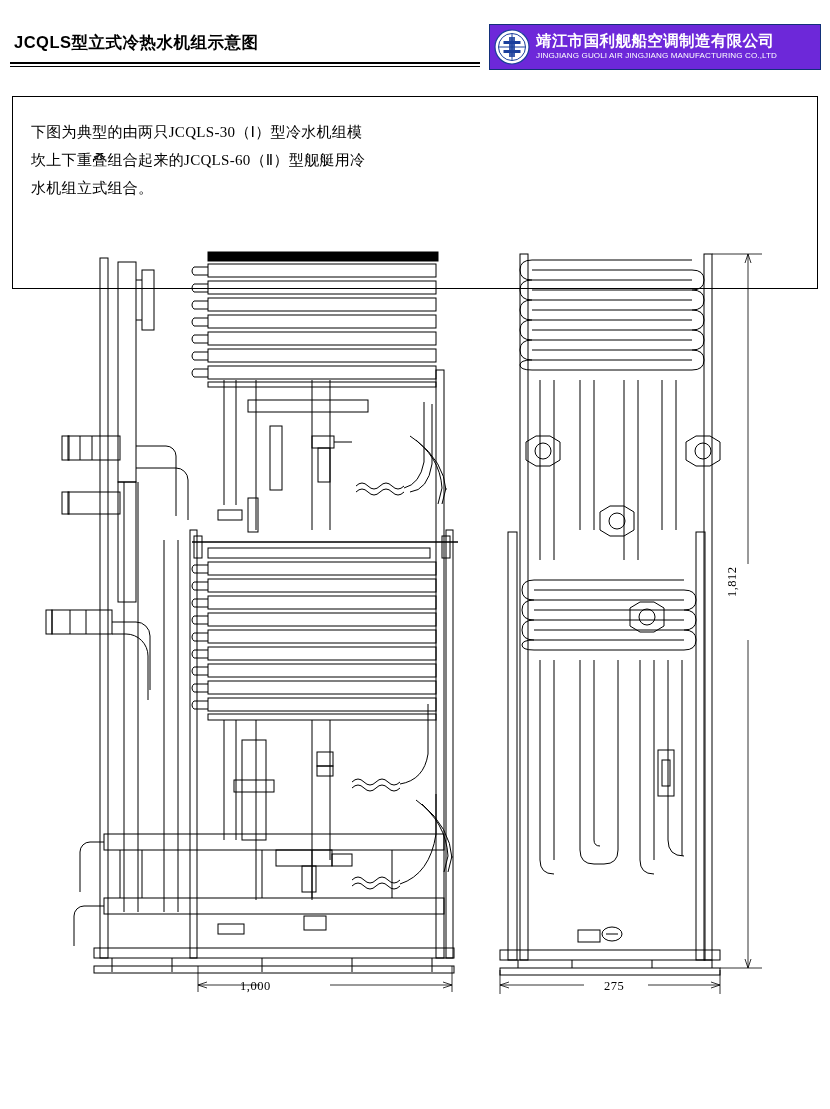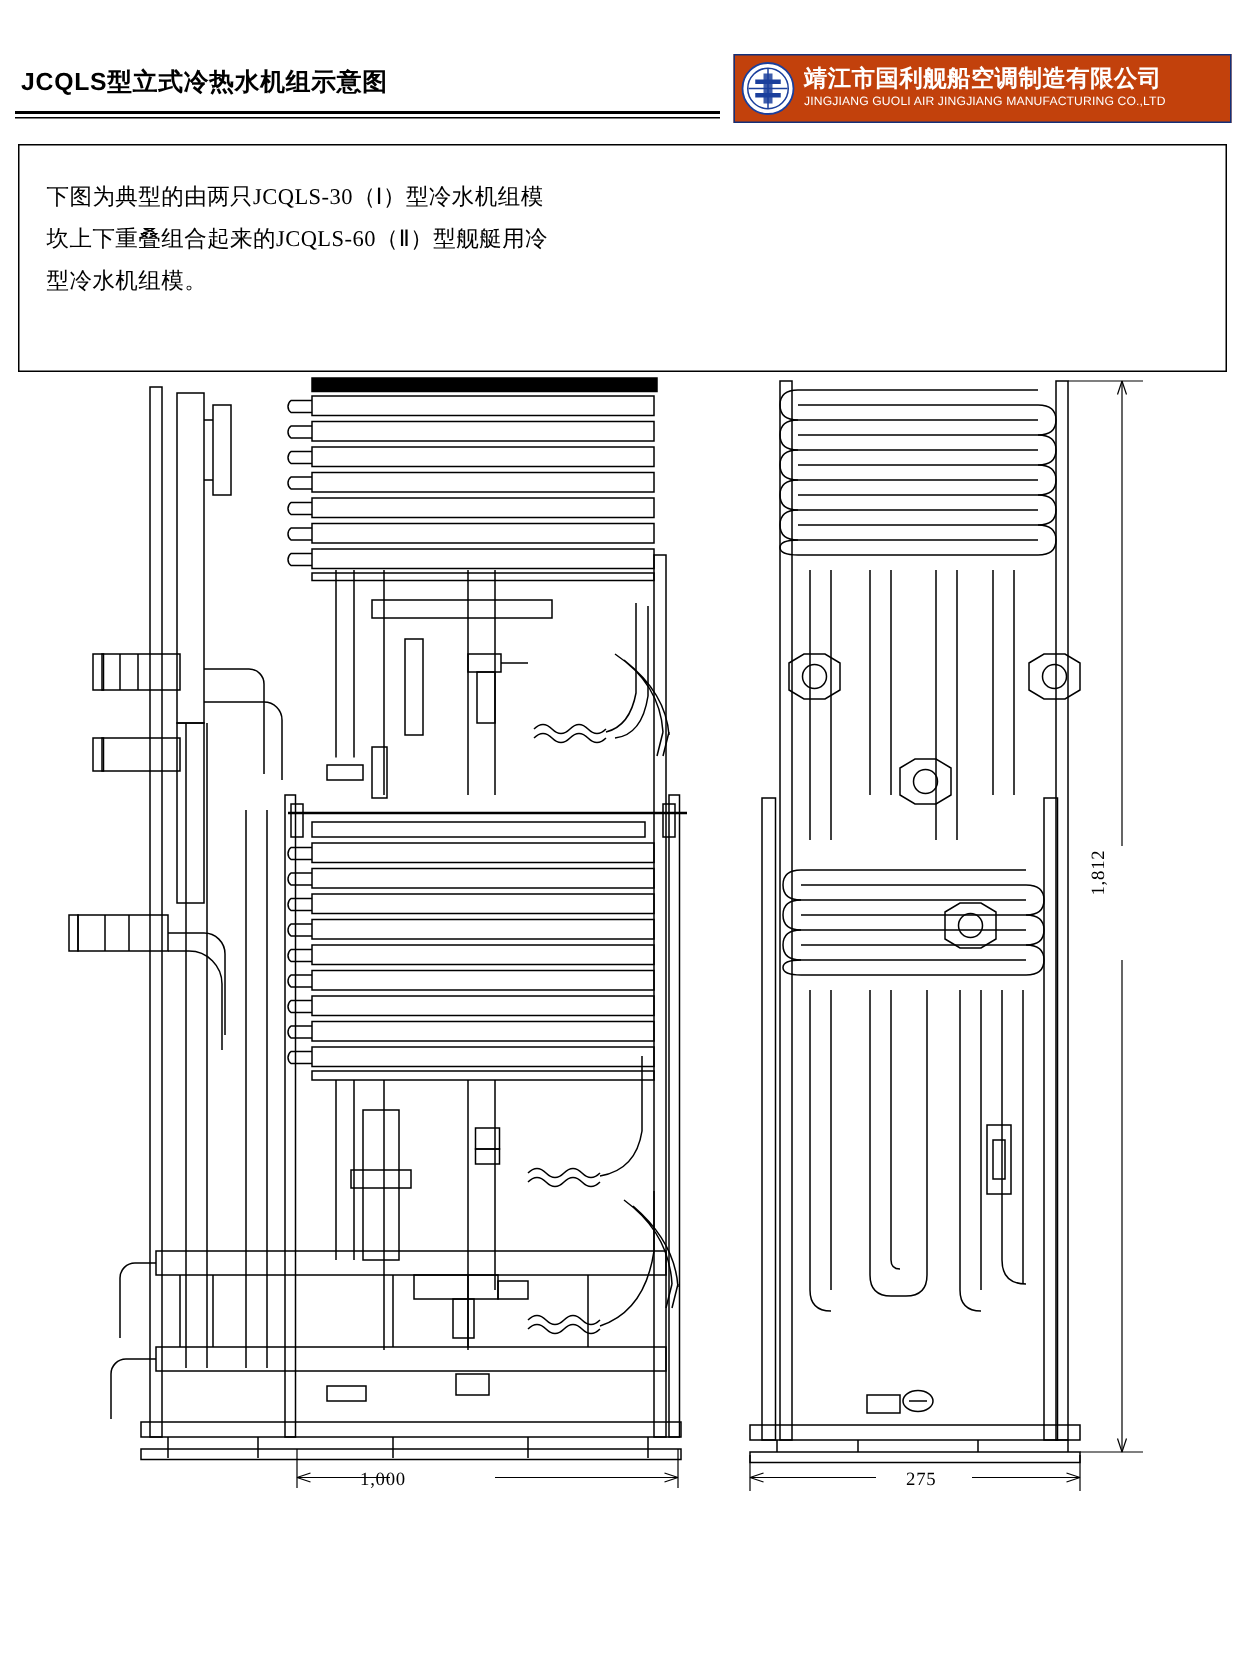--- a/index.html
+++ b/index.html
@@ -11,21 +11,21 @@
     width: 830px;
     height: 1109px;
     position: relative;
     font-family: "Liberation Sans", sans-serif;
     overflow: hidden;
   }
 
   
   .header {
     position: absolute;
-    left: 0; top: 12px;
+    left: 0; top: 0;
     width: 746px;
     height: 78px;
   }
   .page-title {
     position: absolute;
     left: 14px;
     top: 32px;
     font-size: 16.5px;
     font-weight: bold;
     color: #000;
@@ -47,21 +47,21 @@
     width: 470px;
     height: 1px;
     background: #000;
   }
   .logo-box {
     position: absolute;
     left: 489px;
     top: 24px;
     width: 330px;
     height: 44px;
-    background: #c2410c;
+    background: #6d28d9;
     border: 1px solid #13307a;
     display: flex;
     align-items: center;
   }
   .logo-mark {
     width: 38px;
     height: 38px;
     margin-left: 3px;
     flex: 0 0 auto;
     position: relative;
@@ -84,21 +84,21 @@
     white-space: nowrap;
     margin-top: 3px;
   }
 
   
   .desc-box {
     position: absolute;
     left: 12px;
     top: 96px;
     width: 806px;
-    height: 152px;
+    height: 193px;
     border: 1px solid #000;
     box-sizing: border-box;
   }
   .desc-text {
     position: absolute;
     left: 18px;
     top: 22px;
     width: 420px;
     font-family: "Liberation Serif", serif;
     font-size: 15px;
@@ -157,21 +157,21 @@
       <div class="logo-cn">靖江市国利舰船空调制造有限公司</div>
       <div class="logo-en">JINGJIANG GUOLI AIR JINGJIANG MANUFACTURING CO.,LTD</div>
     </div>
   </div>
 </div>
 
 <div class="desc-box">
   <div class="desc-text">
     <div>下图为典型的由两只JCQLS-30（Ⅰ）型冷水机组模</div>
     <div>坎上下重叠组合起来的JCQLS-60（Ⅱ）型舰艇用冷</div>
-    <div>型冷水机组模。</div>
+    <div>水机组立式组合。</div>
   </div>
 </div>
 
 <div class="drawing">
 <svg width="806" height="800" viewBox="0 0 806 800">
   <g fill="none" stroke="#000" stroke-width="1" stroke-linecap="butt">
 
     <g>
 
       <rect x="88" y="18" width="8" height="700"></rect>

